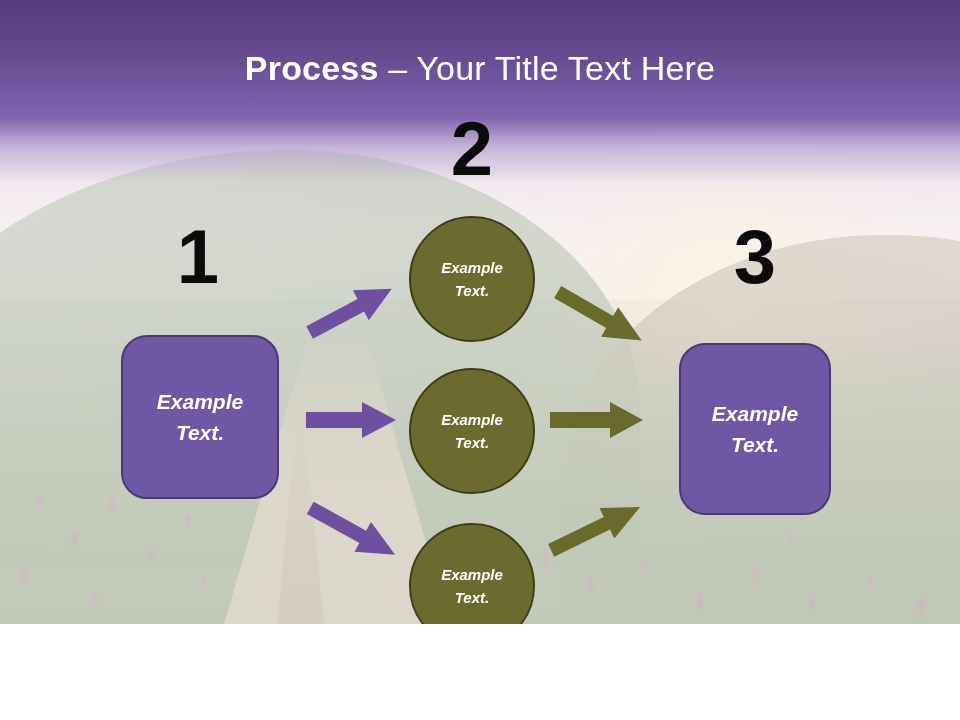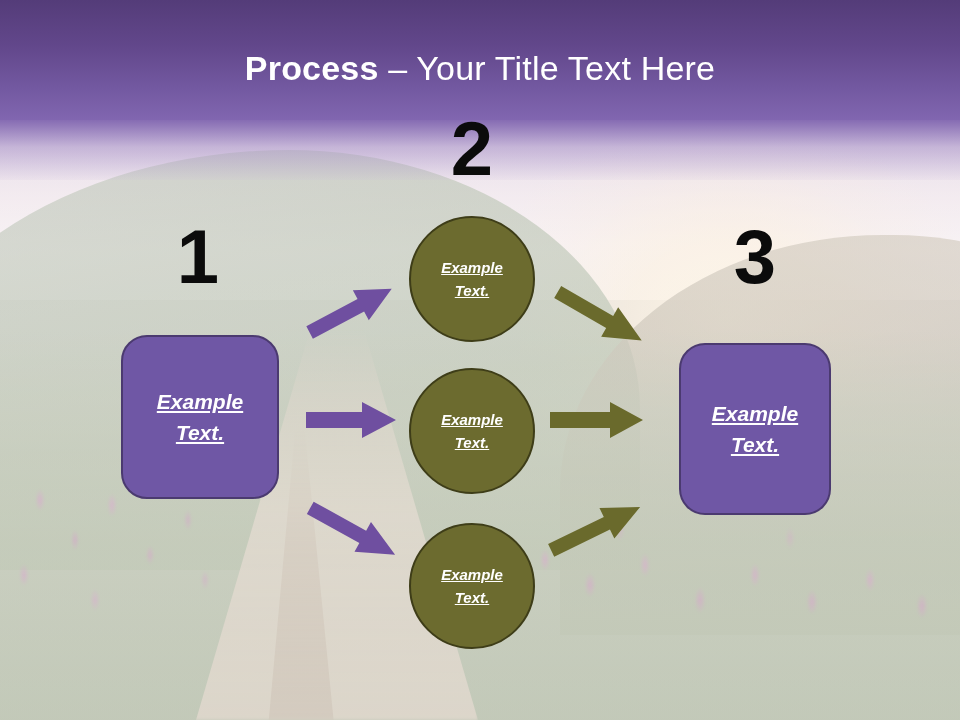--- a/index.html
+++ b/index.html
@@ -3,21 +3,21 @@
 <meta charset="utf-8">
 <style>
   html, body {
     margin: 0;
     padding: 0;
     background: #ffffff;
   }
   #slide {
     position: relative;
     width: 960px;
-    height: 720px;
+    height: 624px;
     overflow: hidden;
     font-family: "Liberation Sans", sans-serif;
     background: #d8d4d0;
   }
 
   
   .bg-layer { position: absolute; inset: 0; }
 
   
   .bg-sky {
@@ -201,21 +201,21 @@
     text-align: center;
   }
   #circ-top { left: 409px; top: 216px; width: 126px; height: 126px; }
   #circ-mid { left: 409px; top: 368px; width: 126px; height: 126px; }
   #circ-bot { left: 409px; top: 523px; width: 126px; height: 126px; }
 
   
   .arrow { position: absolute; }
   .arrow svg { display: block; overflow: visible; }
 
-  .box-text-line { display: block; text-decoration: underline; }
+  .box-text-line { display: block; }
 </style>
 </head>
 <body>
 
 <div id="slide">
 
   <div class="bg-layer">
     <div class="bg-sky"></div>
     <div class="bg-sun"></div>
     <div class="bg-hill-left"></div>

